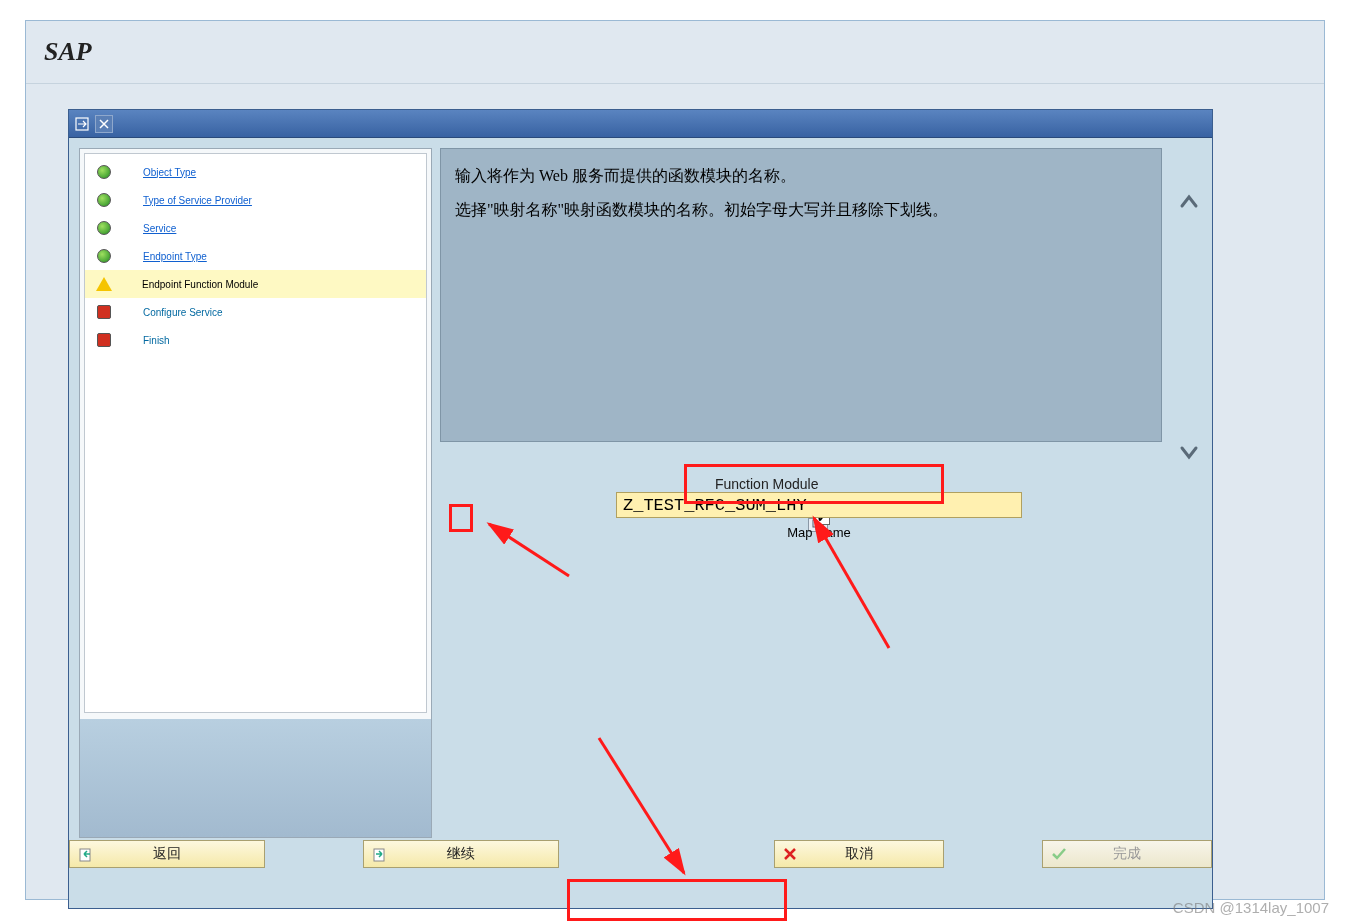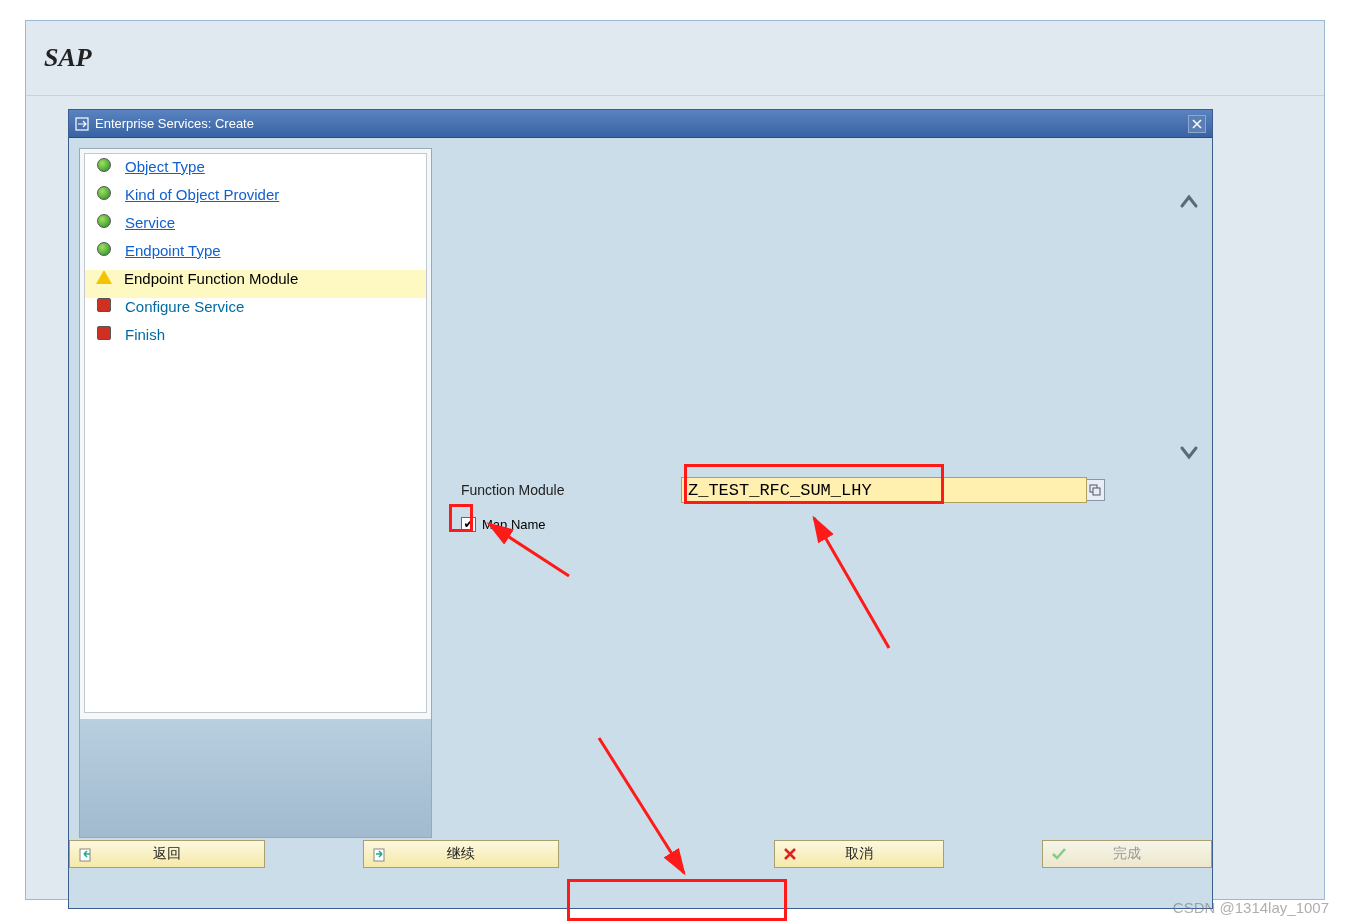--- a/index.html
+++ b/index.html
@@ -18,21 +18,21 @@
     width: 1300px;
     height: 880px;
     border: 1px solid #9bb9d4;
     background: #e0e8f0;
   }
   .sap-logo {
     font-family: "Times New Roman", serif;
     font-style: italic;
     font-weight: bold;
     font-size: 26px;
-    padding: 22px 18px;
+    padding: 16px 18px;
     color: #222;
     border-bottom: 1px solid #c6d3de;
   }
   
   .dialog {
     position: absolute;
     top: 88px; left: 42px;
     width: 1145px;
     height: 800px;
     border: 1px solid #3b5e8f;
@@ -75,23 +75,25 @@
   }
   .nav-inner {
     background: #fff;
     margin: 4px;
     height: 560px;
     border: 1px solid #c0c8d0;
     padding-top: 4px;
   }
   .nav-item {
     display: flex;
+    align-items: center;
     height: 28px;
     padding-left: 12px;
-    font-size: 15px;
+    font-size: 10px;
+    gap: 18px;
   }
   .nav-item.link a { color: #1060d0; text-decoration: underline; }
   .nav-item.current { background: #fef9c3; font-weight: normal; color:#000;}
   .nav-item.plain { color:#0369a1; }
   .nav-led {
     width: 14px; height: 14px;
     border-radius: 50%;
     margin-right: 14px;
     border: 1px solid #555;
     flex-shrink: 0;
@@ -143,20 +145,21 @@
     position: absolute;
     left: 380px;
     top: 338px;
     width: 740px;
   }
   .form-row {
     display: flex;
     align-items: center;
     height: 28px;
     margin-bottom: 6px;
+    flex-direction: column;
   }
   .form-label {
     width: 232px;
     font-size: 14px;
     color: #222;
     padding-left: 12px;
   }
   .form-input-wrap { position: relative; }
   .form-input {
     width: 406px; height: 26px;
@@ -244,39 +247,38 @@
   <div class="bg-grad"></div>
 
   <div class="dialog">
     <div class="dialog-titlebar">
       <span class="title-icon">
         <svg width="14" height="14" viewBox="0 0 14 14">
             <rect x="1" y="1" width="12" height="12" fill="none" stroke="#fff" stroke-width="1.2"></rect>
             <path d="M3 7 H11 M8 4 L11 7 L8 10" stroke="#fff" stroke-width="1.2" fill="none"></path>
           </svg>
       </span>
-      <span class="title-text">Enterprise Services: Create</span>
       <span class="dialog-close">
         <svg width="10" height="10" viewBox="0 0 10 10">
             <path d="M1 1 L9 9 M9 1 L1 9" stroke="#fff" stroke-width="1.5"></path>
           </svg>
       </span>
     </div>
 
     <div class="dialog-body">
 
       <div class="nav-panel">
         <div class="nav-inner">
           <div class="nav-item link">
             <span class="nav-led led-green"></span>
             <a href="#">Object Type</a>
           </div>
           <div class="nav-item link">
             <span class="nav-led led-green"></span>
-            <a href="#">Kind of Object Provider</a>
+            <a href="#">Type of Service Provider</a>
           </div>
           <div class="nav-item link">
             <span class="nav-led led-green"></span>
             <a href="#">Service</a>
           </div>
           <div class="nav-item link">
             <span class="nav-led led-green"></span>
             <a href="#">Endpoint Type</a>
           </div>
           <div class="nav-item current">
@@ -288,20 +290,24 @@
             <span>Configure Service</span>
           </div>
           <div class="nav-item plain">
             <span class="nav-led led-red"></span>
             <span>Finish</span>
           </div>
         </div>
         <div class="nav-below"></div>
       </div>
 
+      <div class="desc-panel">
+        <div>输入将作为 Web 服务而提供的函数模块的名称。</div>
+        <div>选择"映射名称"映射函数模块的名称。初始字母大写并且移除下划线。</div>
+      </div>
 
       <div class="scroll-up">
         <svg width="22" height="22" viewBox="0 0 22 22">
             <path d="M4 15 L11 6 L18 15" stroke="#5a6a78" stroke-width="3" fill="none" stroke-linecap="round"></path>
           </svg>
       </div>
       <div class="scroll-down">
         <svg width="22" height="22" viewBox="0 0 22 22">
             <path d="M4 7 L11 16 L18 7" stroke="#5a6a78" stroke-width="3" fill="none" stroke-linecap="round"></path>
           </svg>

